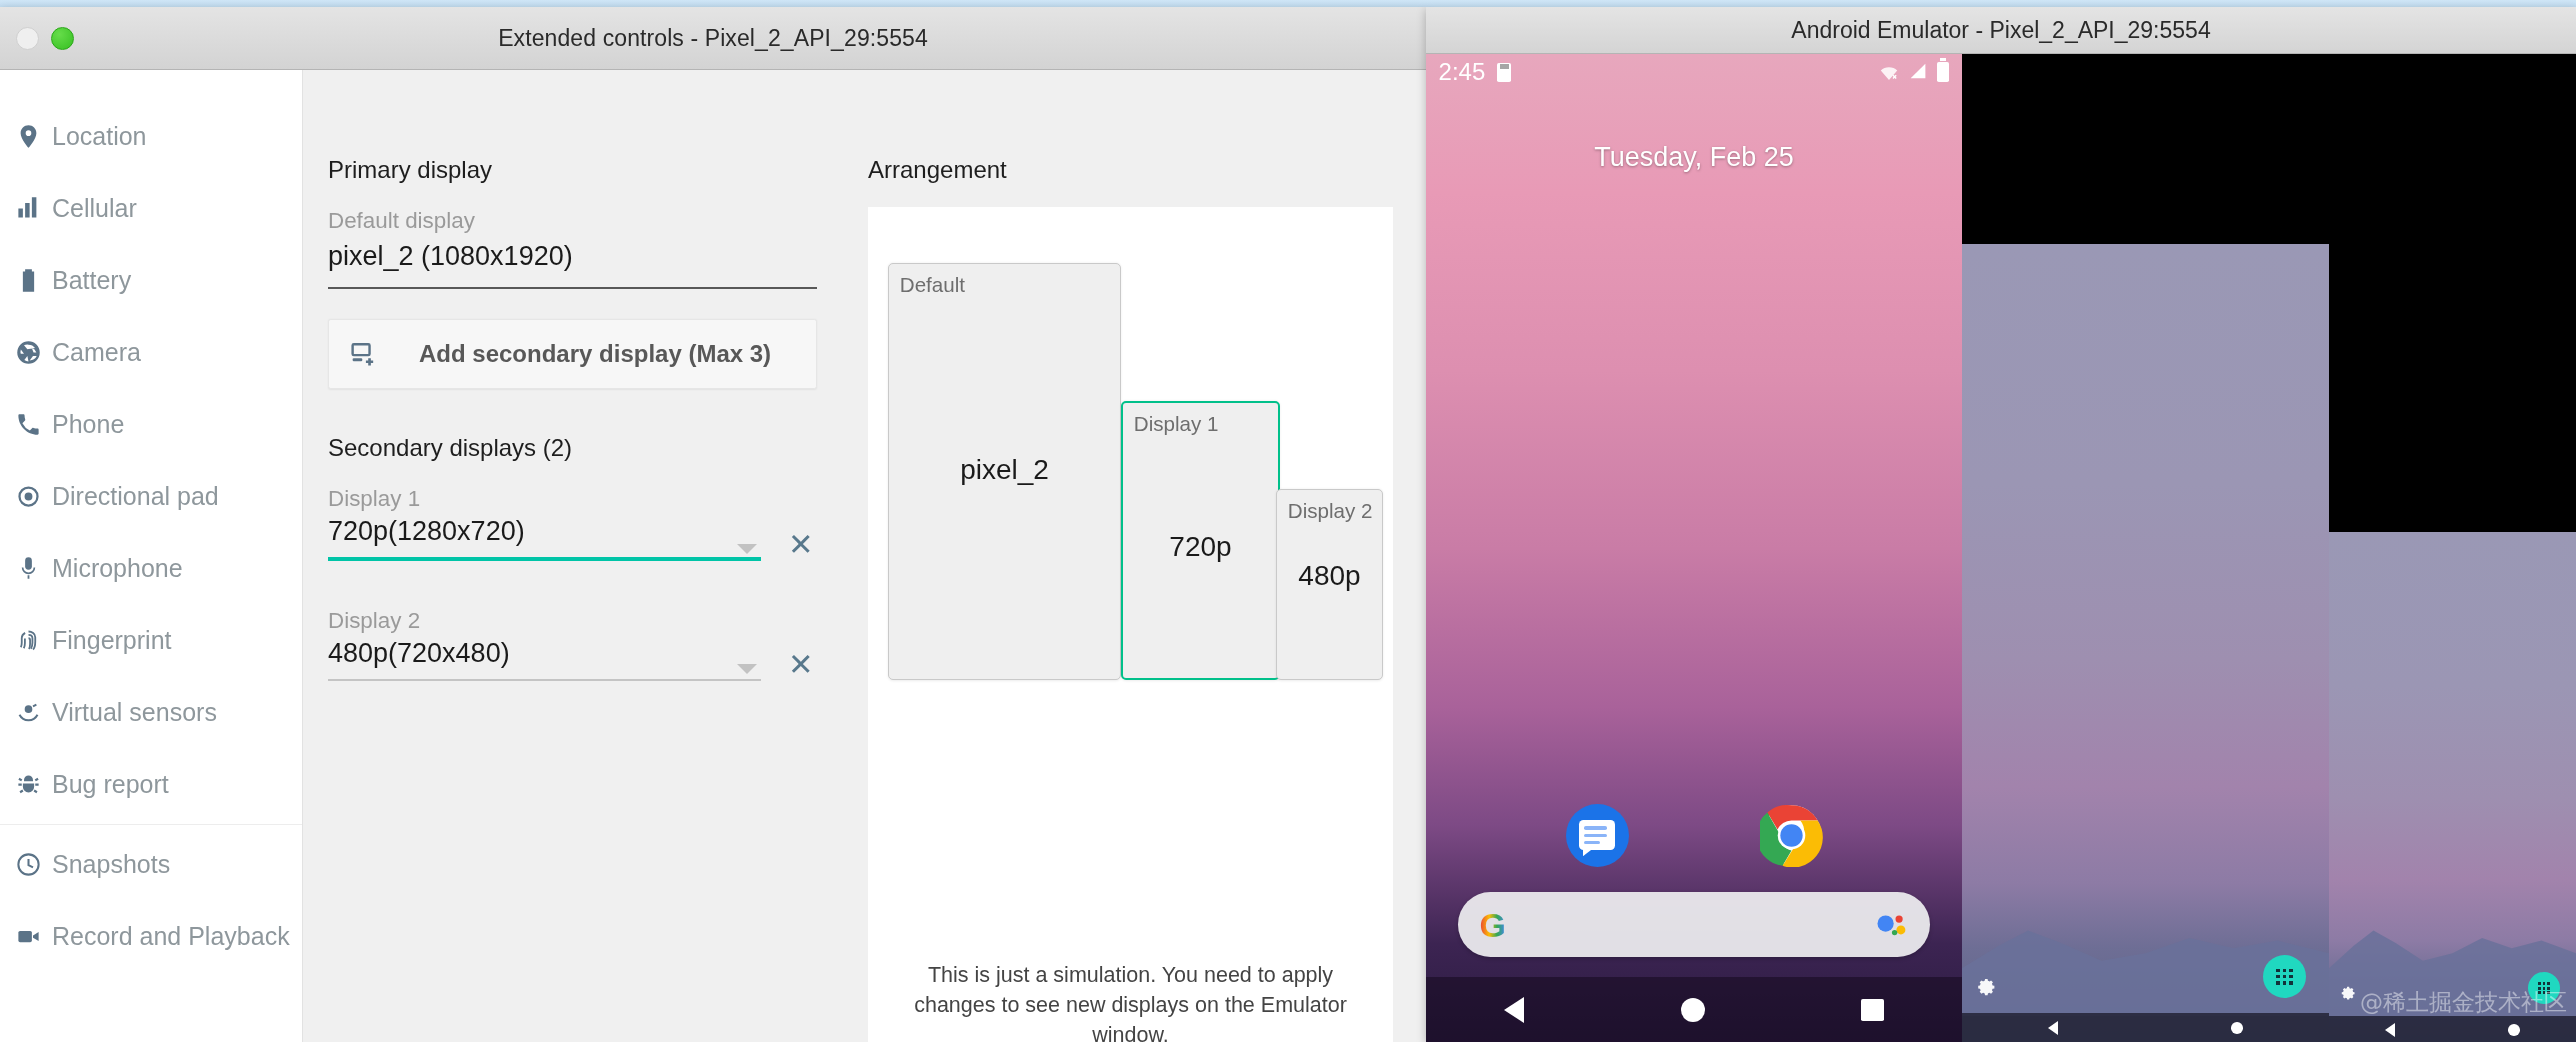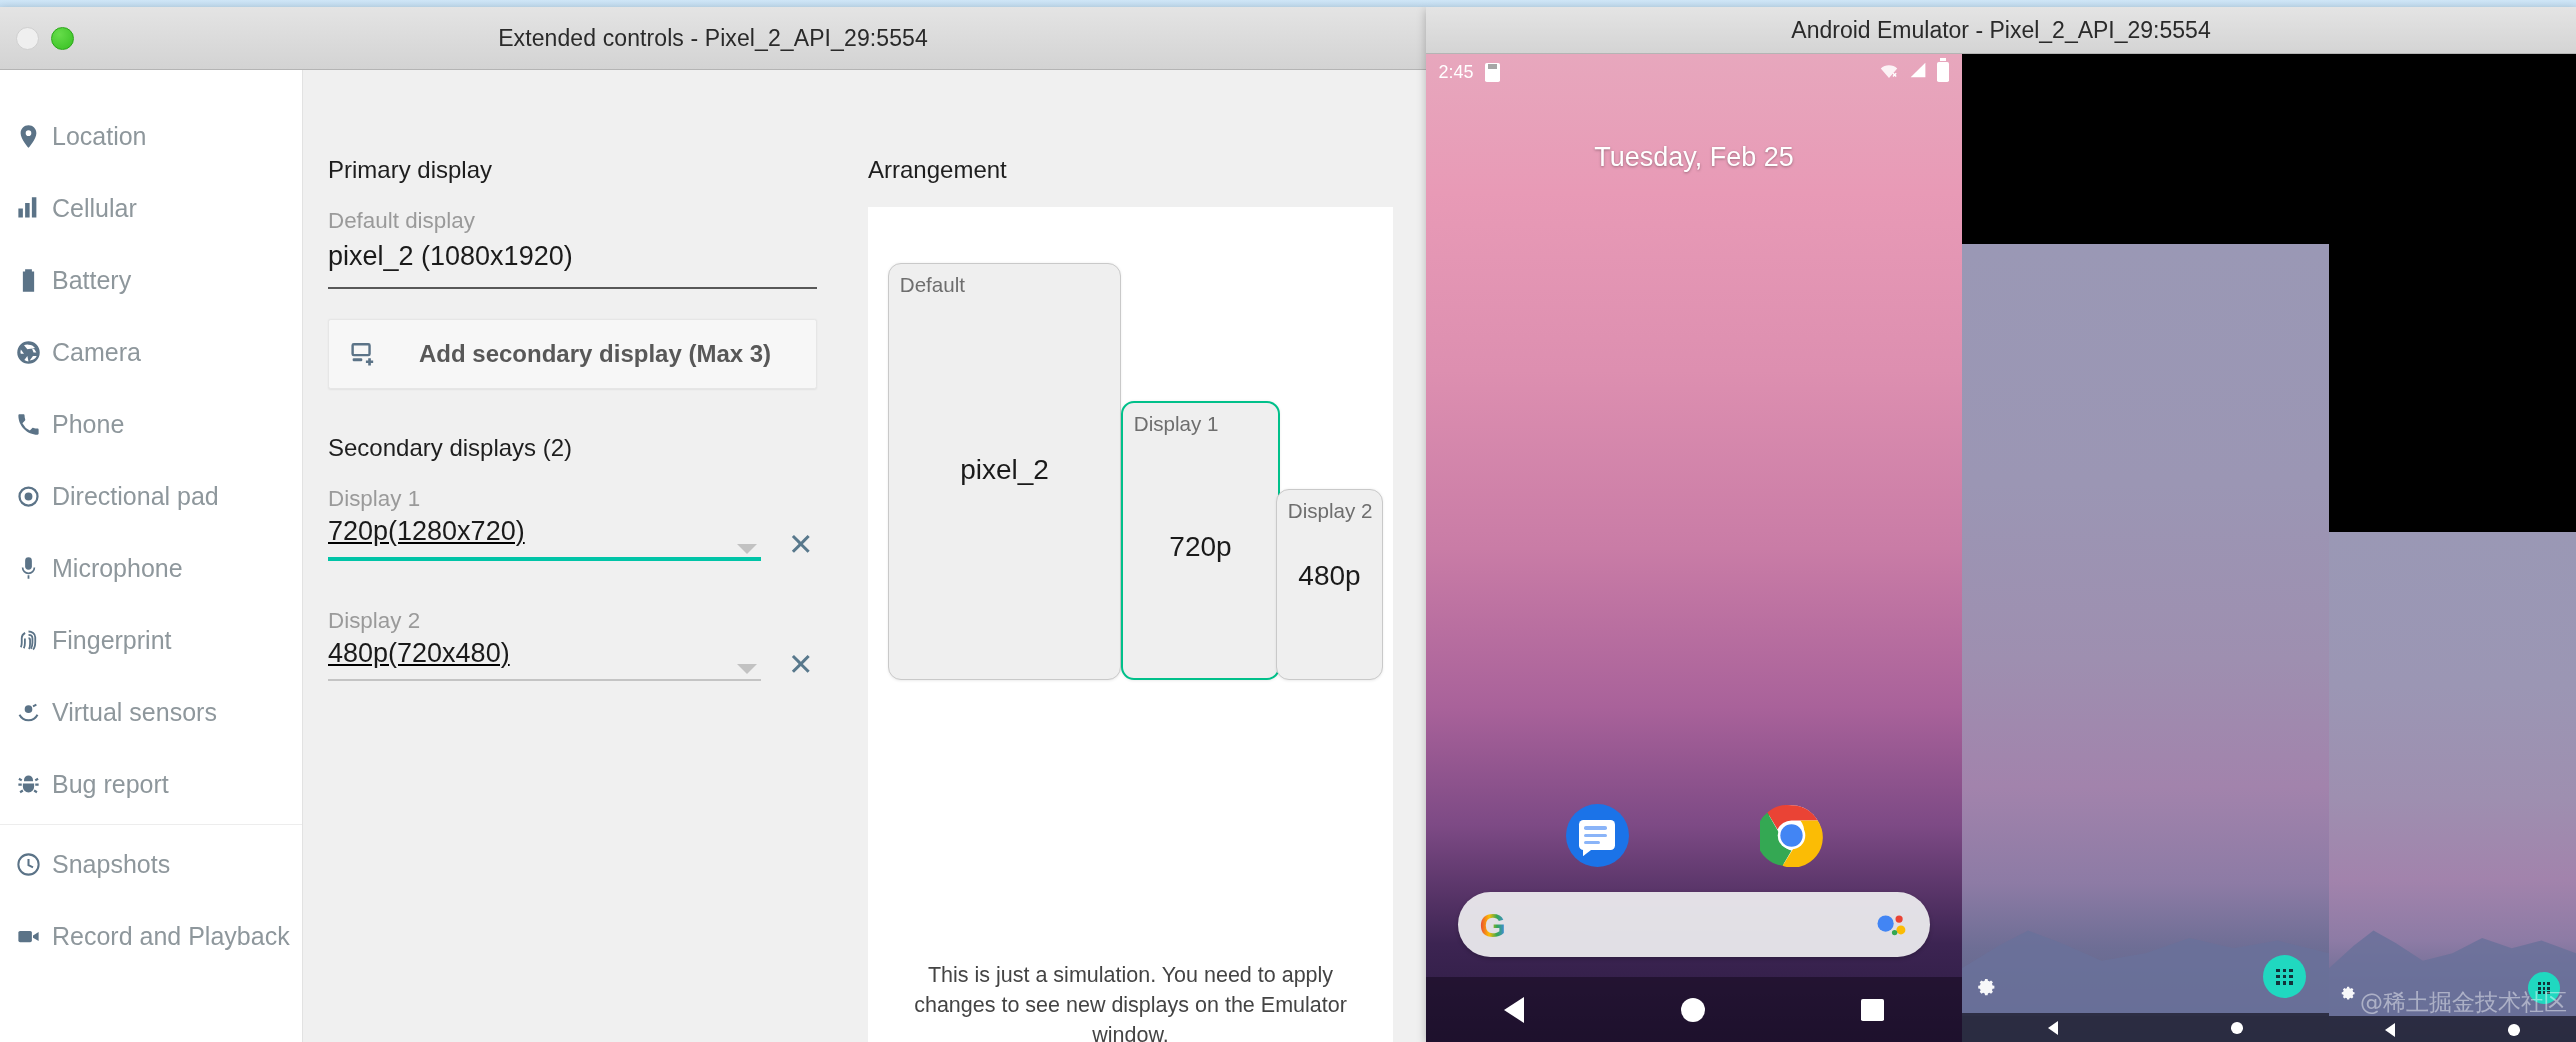--- a/index.html
+++ b/index.html
@@ -84,42 +84,42 @@
     background: #f7f7f7; border: 0.9px solid #e6e6e6; border-radius: 2.7px;
     display: flex; align-items: center; gap: 41px; padding-left: 20px;
     box-shadow: 0 0.9px 1.8px rgba(0,0,0,.06);
   }
   .add-btn .glyph { color: #5b7387; display: flex; }
   .add-btn .txt { font-size: 24px; font-weight: bold; color: #585858; }
 
   .sd-title { font-size: 24px; color: #1e1e1e; margin-top: 45px; }
 
   .dd-row { display: flex; align-items: flex-end; margin-top: 3.6px; }
-  .dd-box { position: relative; width: 433px; text-decoration: underline; }
+  .dd-box { position: relative; width: 433px; }
   .dd-value { font-size: 27px; color: #1a1a1a; }
   .caret {
     position: absolute; right: 3.6px; bottom: 7.2px;
     width: 0; height: 0; border-left: 10px solid transparent;
     border-right: 10px solid transparent; border-top: 10.8px solid #c2c2c2;
   }
   .x-btn {
     margin-left: 27px; margin-bottom: 1.8px; color: #58788c;
     font-size: 30.5px; line-height: 1; font-weight: 300;
   }
 
   
   .arr-label { font-size: 24px; color: #1e1e1e; margin-left: 9px; }
   .arr-canvas {
     margin-top: 23px; margin-left: 9px;
     width: 525px; height: 884px; background: #fff;
     position: relative; overflow: hidden;
   }
   .disp-card {
     position: absolute; background: #efefef;
-    border: 0.9px solid #c9c9c9; border-radius: 13px;
+    border: 0.9px solid #c9c9c9; border-radius: 5px;
     box-shadow: 0 0.9px 2.7px rgba(0,0,0,.08);
   }
   .disp-card .name {
     position: absolute; left: 10.8px; top: 9px;
     font-size: 20.6px; color: #6e6e6e;
   }
   .disp-card .res {
     position: absolute; left: 0; right: 0; text-align: center;
     font-size: 28px; color: #1a1a1a;
   }
@@ -149,21 +149,21 @@
   
   .phone {
     position: absolute; left: 0; top: 0; width: 536px; height: 989px;
     overflow: hidden;
     background: linear-gradient(180deg, #e7a7bd 0%, #e89ab6 14%, #dd8fb0 32%,
                 #c97ca6 50%, #a9629a 66%, #7d4a85 78%, #3c2452 90%, #2a1a40 100%);
   }
   .status-bar {
     position: absolute; left: 0; top: 0; width: 100%; height: 36px;
     display: flex; align-items: center; padding: 0 12.6px;
-    color: #fff; font-size: 18px;
+    color: #fff; font-size: 24px;
   }
   .status-left { display: flex; align-items: center; gap: 11.7px; }
   .status-right { margin-left: auto; display: flex; align-items: center; gap: 9px; }
   .sd-card {
     width: 14.4px; height: 19px; background: #fff; border-radius: 1.8px;
     position: relative;
   }
   .sd-card::after {
     content: ""; position: absolute; top: 1.8px; left: 2.7px; width: 9px; height: 4.5px;
     background: rgba(0,0,0,.35);

